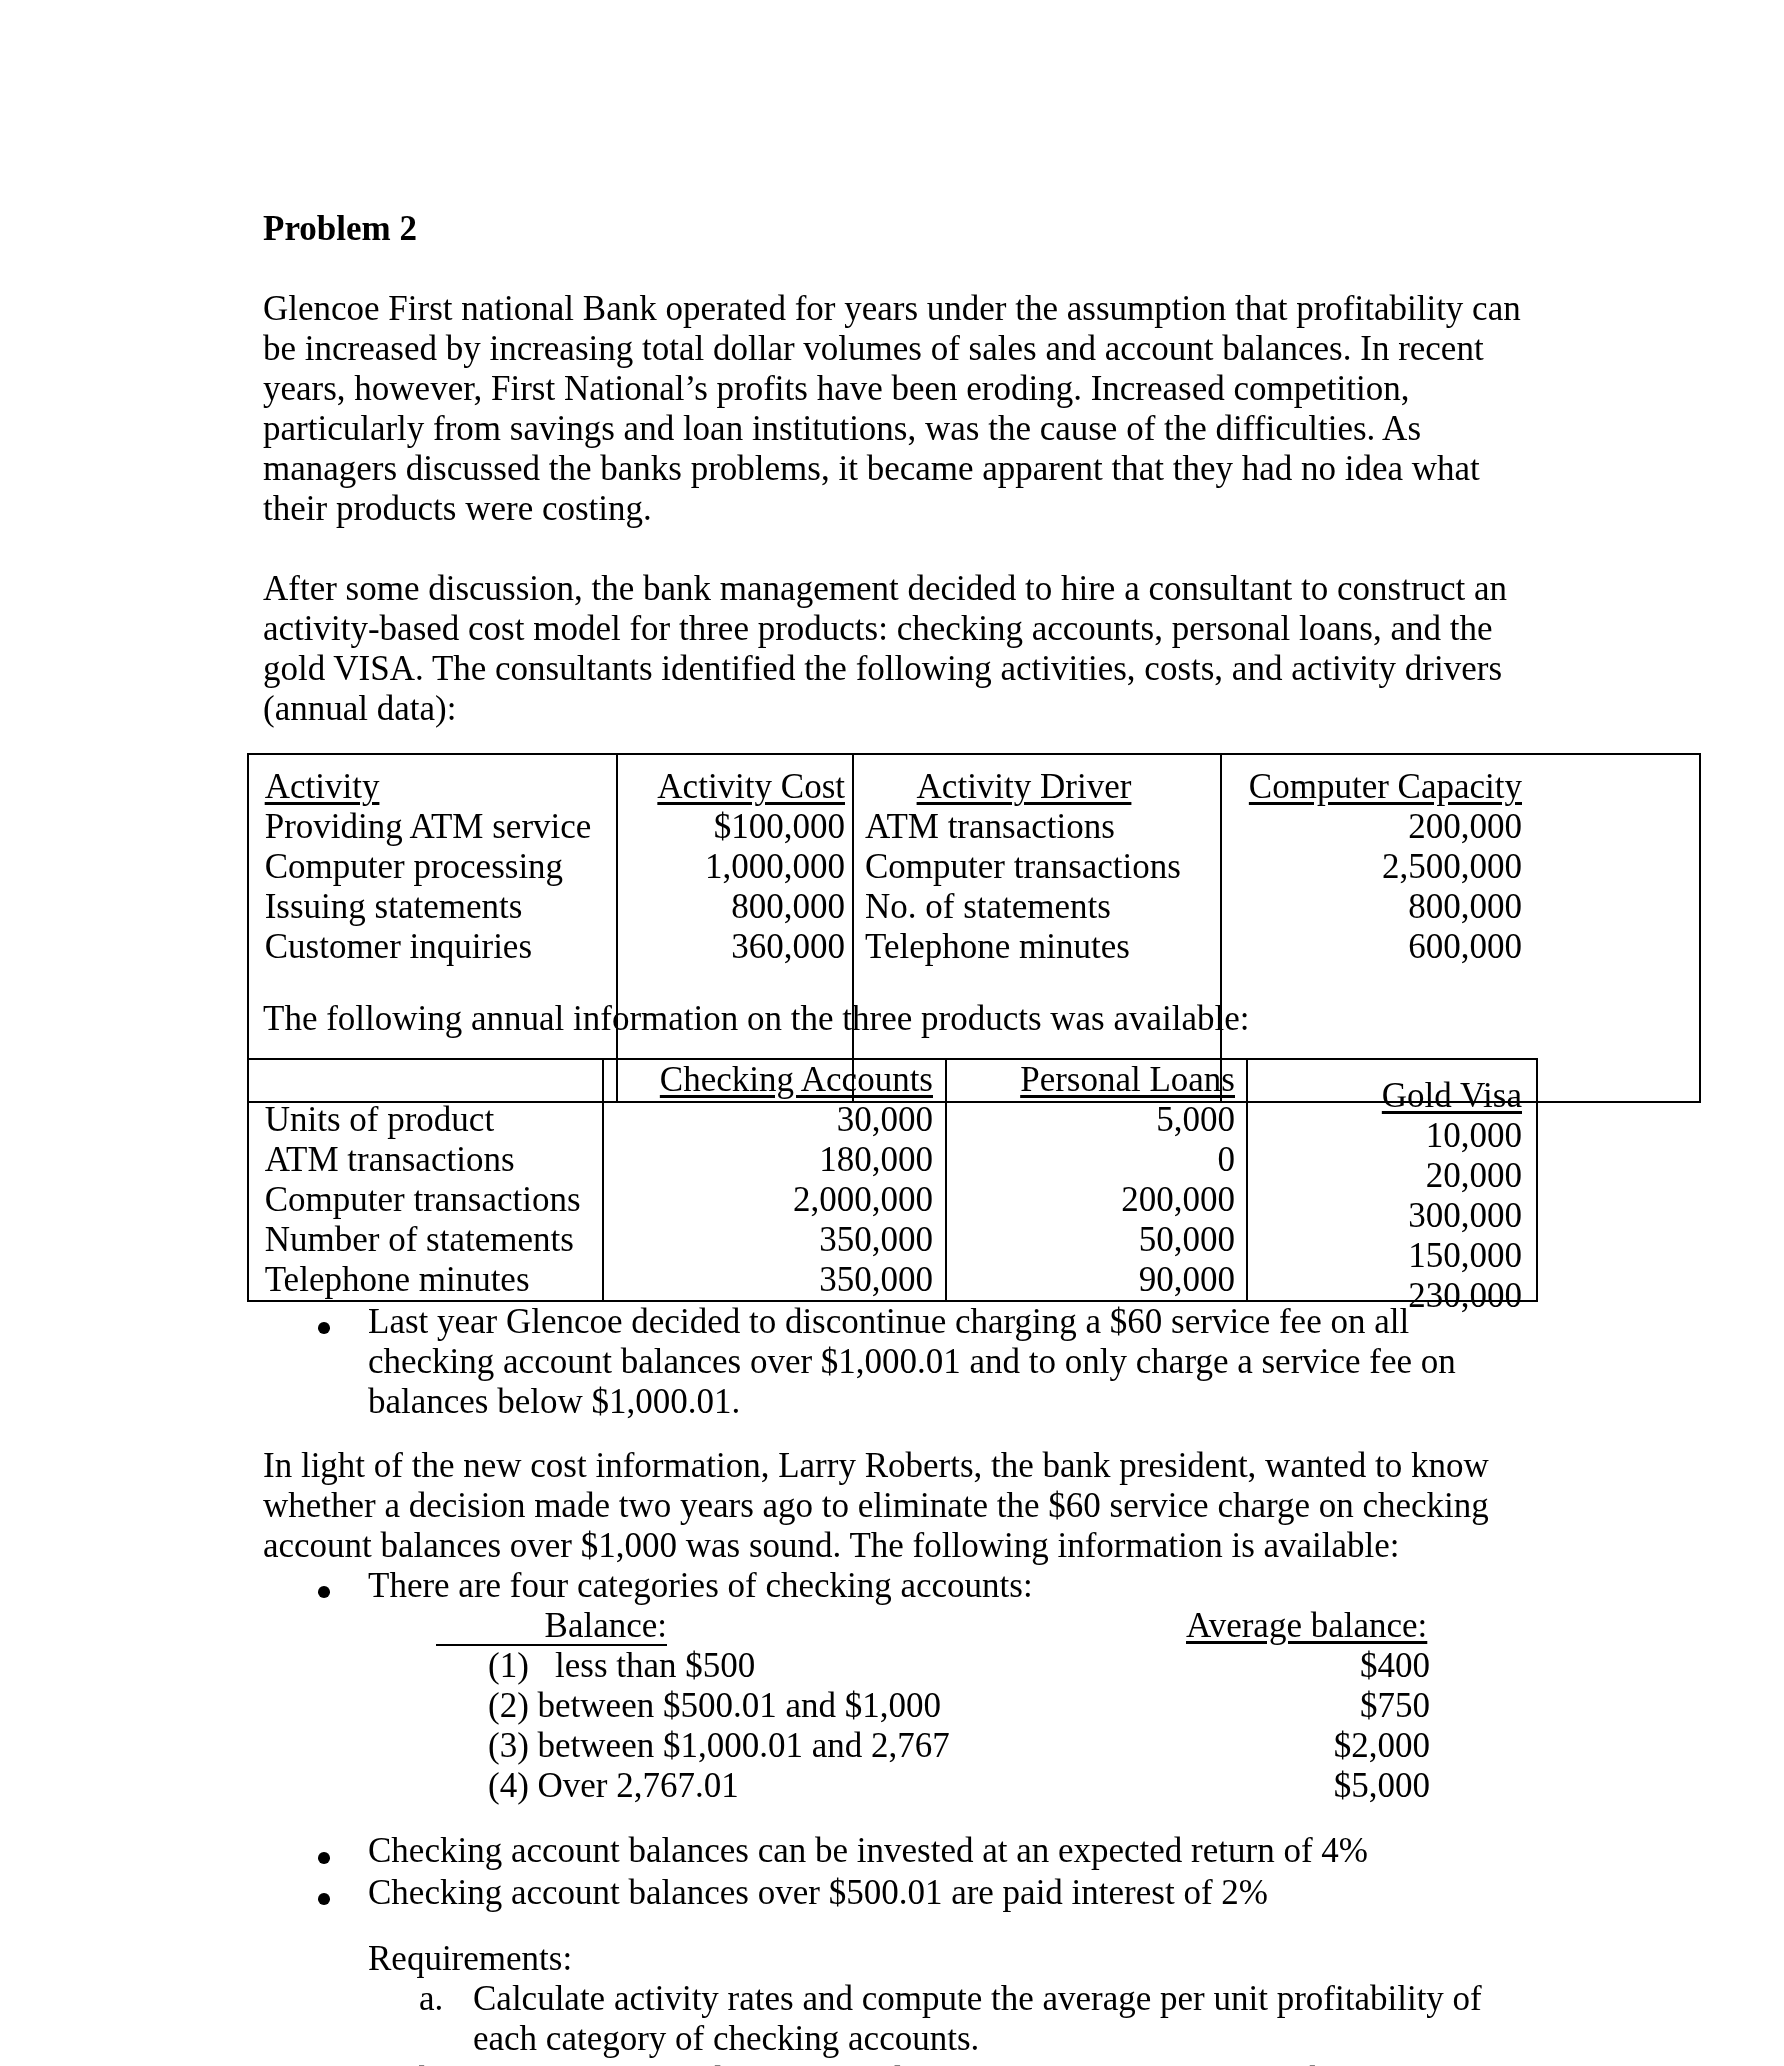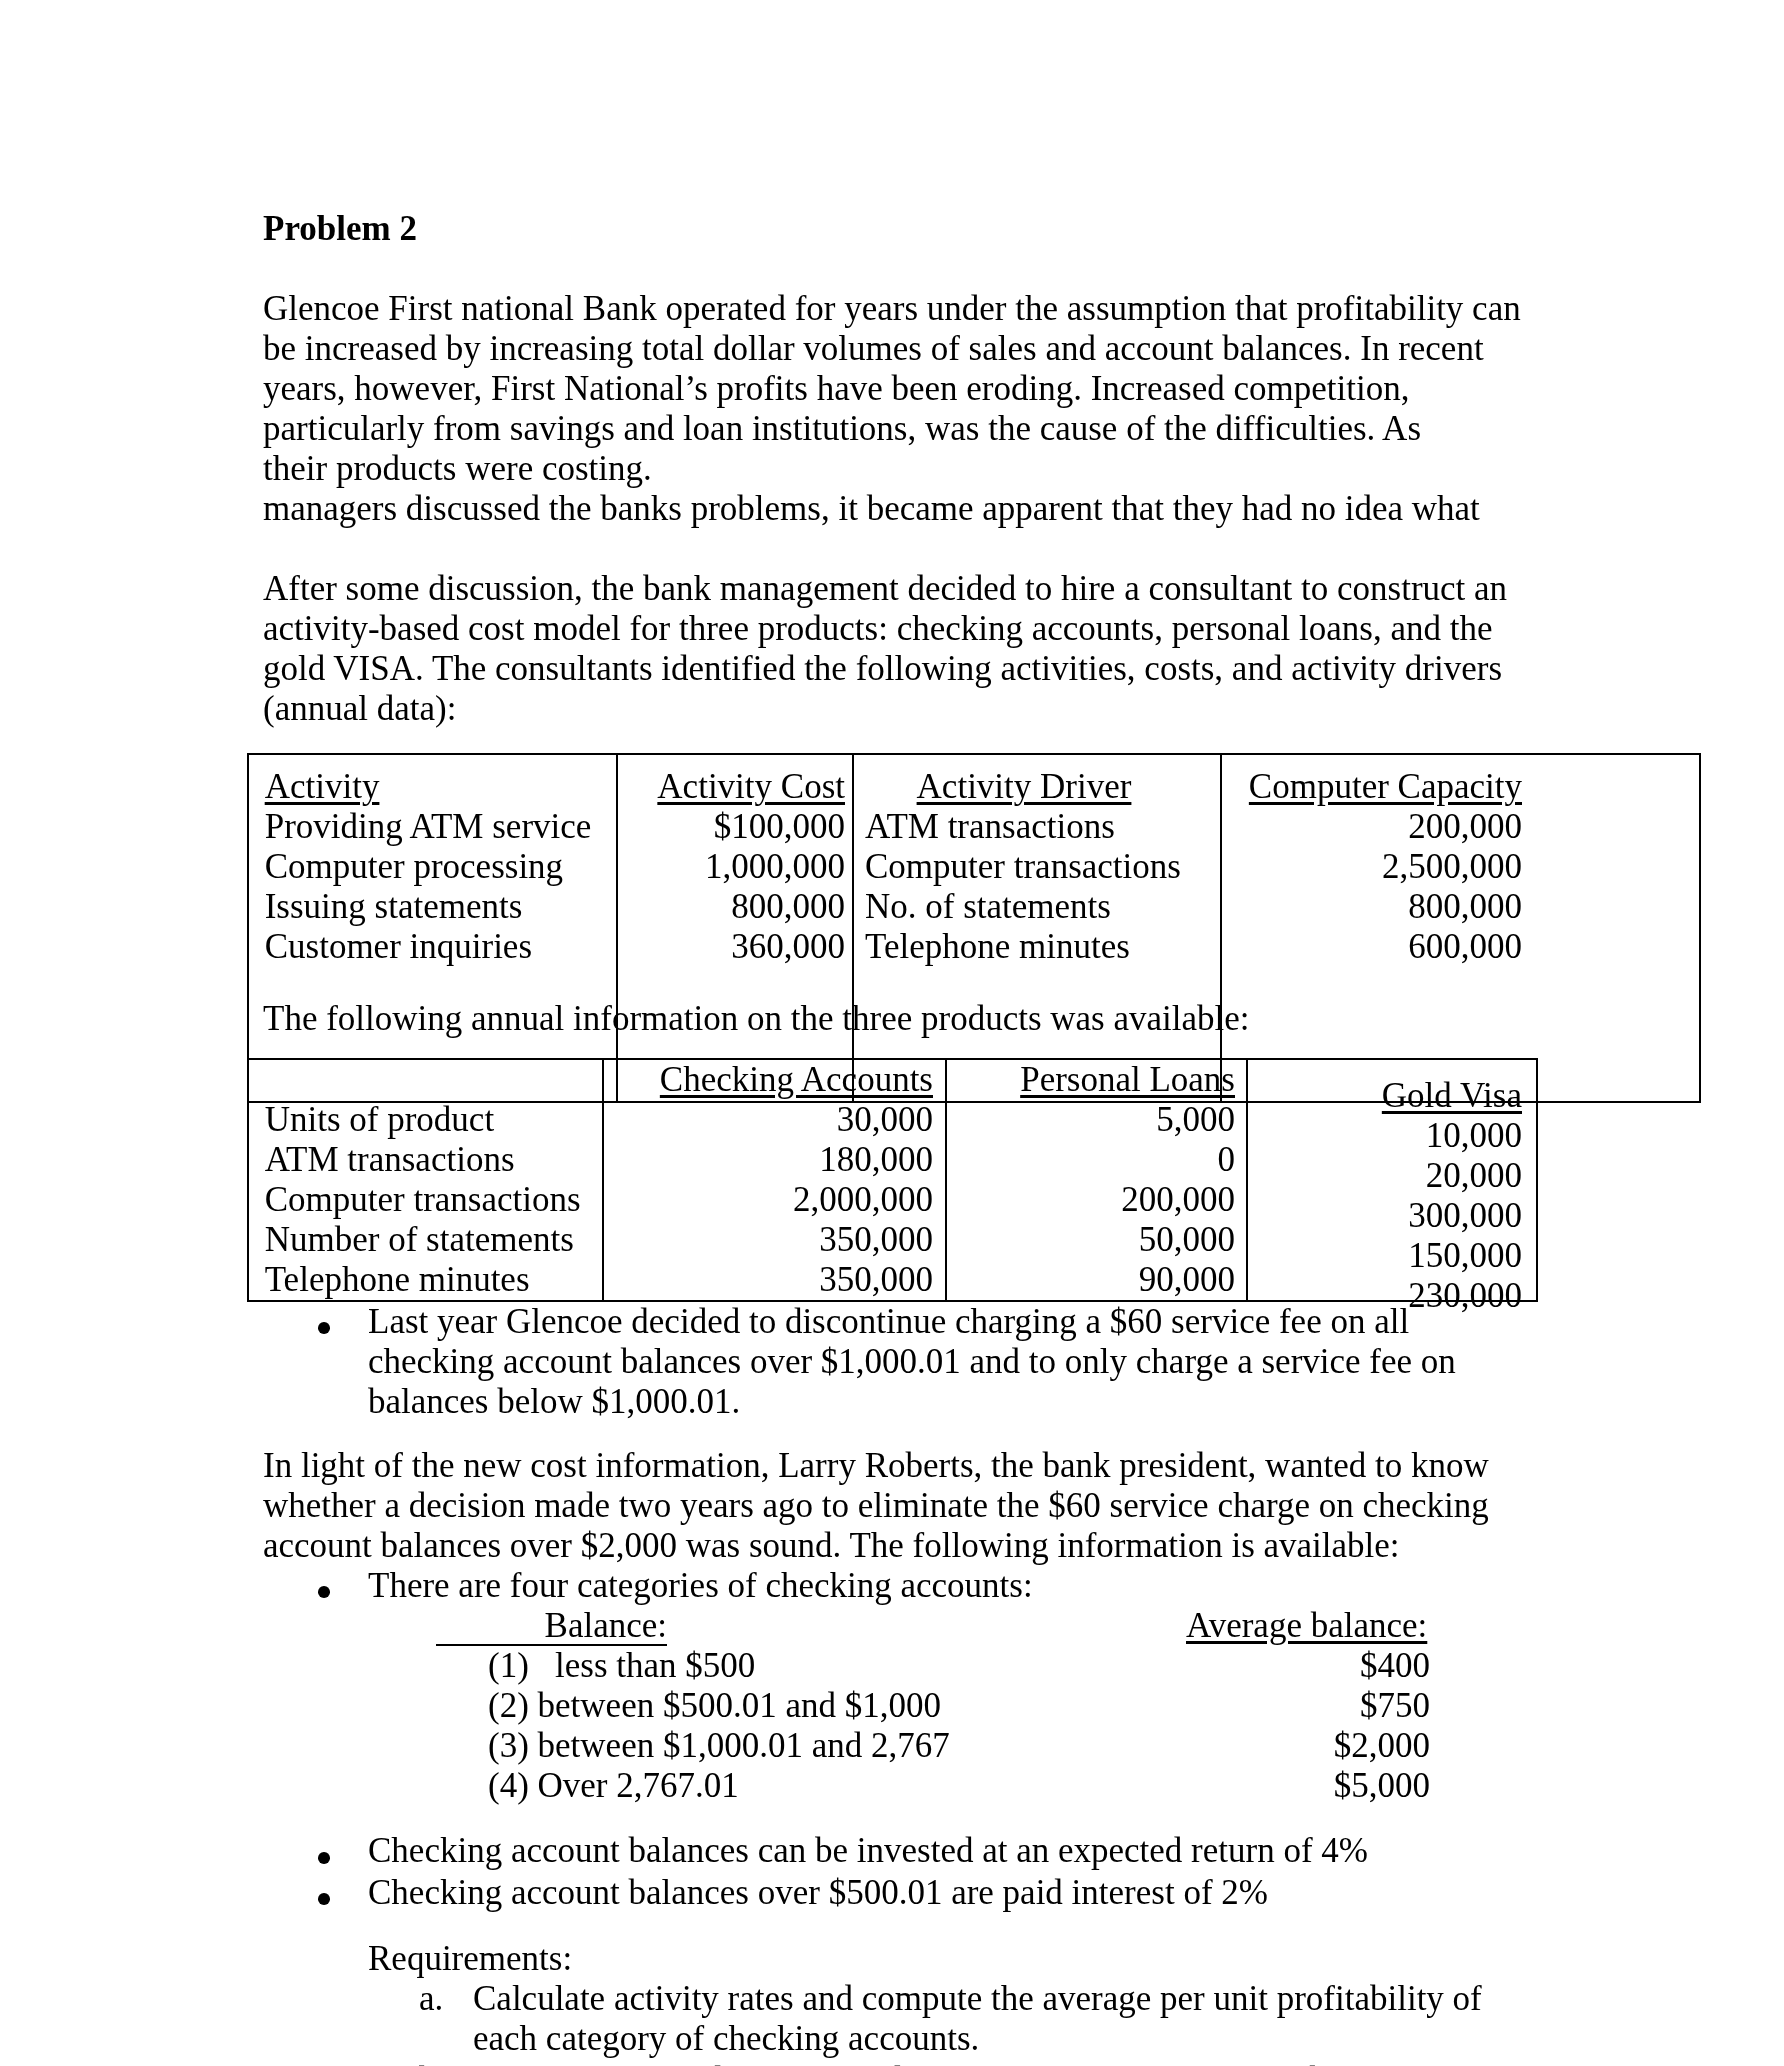--- a/index.html
+++ b/index.html
@@ -32,22 +32,22 @@
 </head>
 <body>
 
 <div class="abs title">Problem 2</div>
 
 <div class="abs para" style="top:289px;">
   <span class="ln">Glencoe First national Bank operated for years under the assumption that profitability can</span>
   <span class="ln">be increased by increasing total dollar volumes of sales and account balances. In recent</span>
   <span class="ln">years, however, First National’s profits have been eroding. Increased competition,</span>
   <span class="ln">particularly from savings and loan institutions, was the cause of the difficulties. As</span>
+  <span class="ln">managers discussed the banks problems, it became apparent that they had no idea what</span>
   <span class="ln">their products were costing.</span>
-  <span class="ln">managers discussed the banks problems, it became apparent that they had no idea what</span>
 </div>
 
 <div class="abs para" style="top:569px;">
   <span class="ln">After some discussion, the bank management decided to hire a consultant to construct an</span>
   <span class="ln">activity-based cost model for three products: checking accounts, personal loans, and the</span>
   <span class="ln">gold VISA. The consultants identified the following activities, costs, and activity drivers</span>
   <span class="ln">(annual data):</span>
 </div>
 
 <div class="abs t1">
@@ -129,21 +129,21 @@
 <div class="bullet" style="left:318px; top:1322px;"></div>
 <div class="abs para" style="left:368px; top:1302px;">
   <span class="ln">Last year Glencoe decided to discontinue charging a $60 service fee on all</span>
   <span class="ln">checking account balances over $1,000.01 and to only charge a service fee on</span>
   <span class="ln">balances below $1,000.01.</span>
 </div>
 
 <div class="abs para" style="top:1446px;">
   <span class="ln">In light of the new cost information, Larry Roberts, the bank president, wanted to know</span>
   <span class="ln">whether a decision made two years ago to eliminate the $60 service charge on checking</span>
-  <span class="ln">account balances over $2,000 was sound. The following information is available:</span>
+  <span class="ln">account balances over $1,000 was sound. The following information is available:</span>
 </div>
 
 <div class="bullet" style="left:318px; top:1586px;"></div>
 <div class="abs bline" style="left:368px; top:1566px;">There are four categories of checking accounts:</div>
 
 <div class="abs" style="left:436px; top:1606px; width:231px; white-space:nowrap;">
   <span class="u" style="text-decoration:none; border-bottom:2.9px solid #000; display:inline-block; width:231px; text-align:right; line-height:36px;">Balance:</span>
 </div>
 <div class="abs" style="left:1186px; top:1606px; white-space:nowrap;">
   <span class="u">Average balance:</span>

